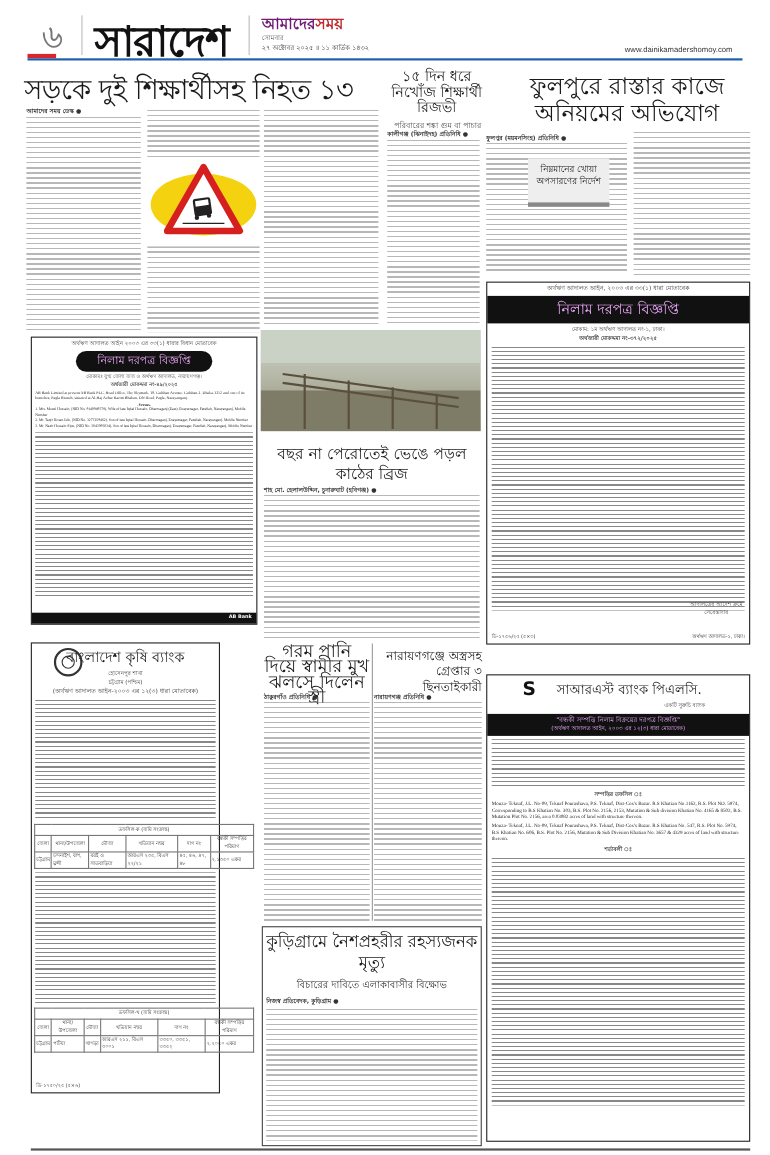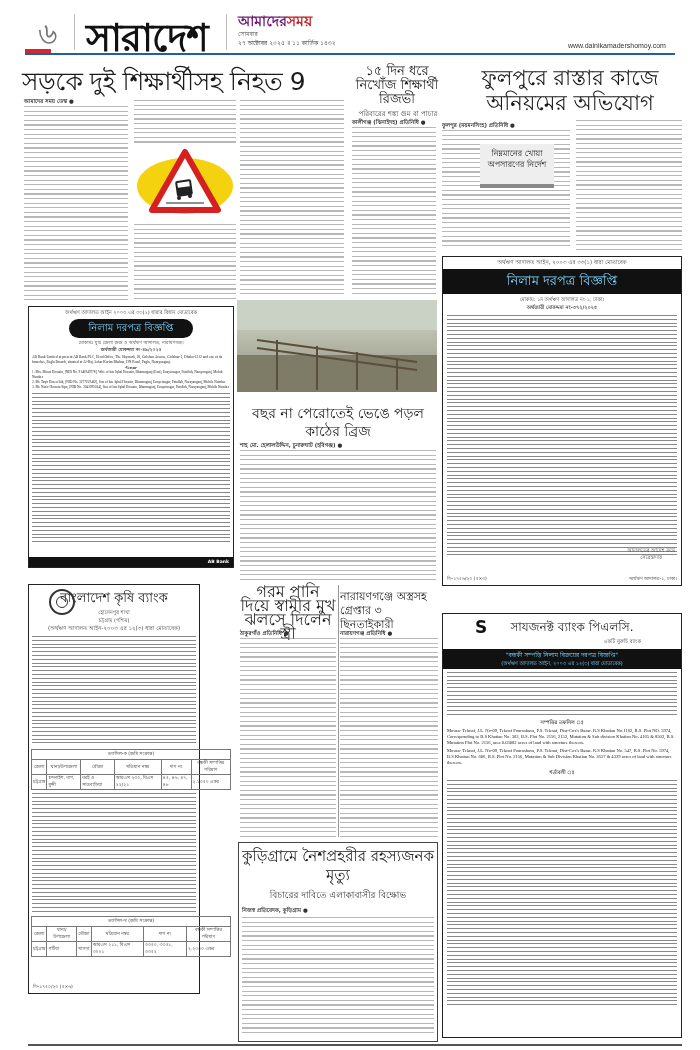--- a/index.html
+++ b/index.html
@@ -36,21 +36,21 @@
   .vline { width: 1px; background: #999; }
 
   
   .img-sign { left: 134px; top: 146px; width: 102px; height: 74px; background: #fff; }
 
   
   .img-bridge { left: 237px; top: 300px; width: 200px; height: 92px; background: linear-gradient(180deg,#cfd6cf 0%,#b7b9a8 45%,#8c8a76 100%); overflow: hidden; }
 
   
   .box { border: 1px solid #222; background: #fff; }
-  .banner { background: #111; color: #7dd3fc; text-align: center; font-family: "DejaVu Sans", sans-serif; }
+  .banner { background: #111; color: #f0abfc; text-align: center; font-family: "DejaVu Sans", sans-serif; }
   .pill { border-radius: 12px; }
 
   .nolam-box { left: 442px; top: 256px; width: 240px; height: 330px; }
   .ab-box { left: 28px; top: 306px; width: 206px; height: 262px; }
   .krishi-box { left: 28px; top: 584px; width: 172px; height: 410px; }
   .sb-box { left: 442px; top: 613px; width: 240px; height: 425px; }
 
   .tbl { border-collapse: collapse; width: 100%; font-size: 4.5px; font-family: "DejaVu Sans", sans-serif; color: #333; }
   .tbl td, .tbl th { border: 0.5px solid #777; height: 10px; padding: 0 1px; font-weight: normal; }
 
@@ -68,21 +68,21 @@
 <div class="abs sep-v2"></div>
 <div class="abs brand">
   <span class="g">আমাদের</span><span class="r">সময়</span>
 </div>
 <div class="abs weekday">সোমবার</div>
 <div class="abs date">২৭ অক্টোবর ২০২৫ ॥ ১১ কার্তিক ১৪৩২</div>
 <div class="abs site">www.dainikamadershomoy.com</div>
 <div class="abs rule-red"></div>
 <div class="abs rule-blue"></div>
 
-<div class="abs hl h-main">সড়কে দুই শিক্ষার্থীসহ নিহত 9</div>
+<div class="abs hl h-main">সড়কে দুই শিক্ষার্থীসহ নিহত ১৩</div>
 <div class="abs byline" style="left:24px;top:98px;">আমাদের সময় ডেস্ক ●</div>
 <div class="abs txt" style="left:24px;top:106px;width:104px;height:196px;"></div>
 <div class="abs txt" style="left:134px;top:100px;width:102px;height:44px;"></div>
 
 <div class="abs img-sign">
   <svg width="102" height="74" viewBox="0 0 102 74">
     <ellipse cx="51" cy="40" rx="48" ry="28" fill="#f5d20f"></ellipse>
     <polygon points="51,6 84,64 18,64" fill="#fff" stroke="#d62020" stroke-width="6" stroke-linejoin="round"></polygon>
     <rect x="42" y="34" width="16" height="16" rx="2" fill="#222" transform="rotate(-8 50 42)"></rect>
     <rect x="44" y="36" width="12" height="5" fill="#fff" transform="rotate(-8 50 42)"></rect>
@@ -155,21 +155,21 @@
 </div>
 <div class="abs hl" style="left:240px;top:404px;width:196px;text-align:center;font-size:14px;line-height:18px;">বছর না পেরোতেই ভেঙে পড়ল কাঠের ব্রিজ</div>
 <div class="abs byline" style="left:240px;top:442px;">শাহ মো. হেলালউদ্দিন, চুনারুঘাট (হবিগঞ্জ) ●</div>
 <div class="abs txt" style="left:240px;top:450px;width:196px;height:130px;"></div>
 
 <div class="abs hl" style="left:240px;top:585px;width:96px;text-align:center;font-size:16px;line-height:14px;">গরম পানি দিয়ে স্বামীর মুখ ঝলসে দিলেন স্ত্রী</div>
 <div class="abs byline" style="left:240px;top:630px;">ঠাকুরগাঁও প্রতিনিধি ●</div>
 <div class="abs txt" style="left:240px;top:638px;width:96px;height:200px;"></div>
 <div class="abs vline" style="left:338px;top:585px;height:252px;"></div>
 
-<div class="abs hl" style="left:340px;top:590px;width:98px;text-align:left;font-size:11px;line-height:14px;">নারায়ণগঞ্জে অস্ত্রসহ গ্রেপ্তার ৩ ছিনতাইকারী</div>
+<div class="abs hl" style="left:340px;top:590px;width:98px;text-align:right;font-size:11px;line-height:14px;">নারায়ণগঞ্জে অস্ত্রসহ গ্রেপ্তার ৩ ছিনতাইকারী</div>
 <div class="abs byline" style="left:340px;top:630px;">নারায়ণগঞ্জ প্রতিনিধি ●</div>
 <div class="abs txt" style="left:340px;top:638px;width:98px;height:200px;"></div>
 
 <div class="abs box krishi-box">
   <div style="position:absolute;left:20px;top:4px;width:26px;height:26px;border-radius:50%;border:2px solid #333;">
     <div style="position:absolute;left:5px;top:5px;width:12px;height:12px;border-radius:50%;border:1px solid #333;"></div>
   </div>
   <div class="hl" style="text-align:center;font-size:13px;padding-top:3px;">বাংলাদেশ কৃষি ব্যাংক</div>
   <div class="sub-small" style="text-align:center;font-size:5px;">হোসেনপুর শাখা</div>
   <div class="sub-small" style="text-align:center;font-size:5px;">চট্টগ্রাম (পশ্চিম)</div>
@@ -227,21 +227,21 @@
 
 <div class="abs box kuri-box" style="border-color:#444;">
   <div class="hl" style="text-align:center;font-size:15px;line-height:19px;padding-top:4px;">কুড়িগ্রামে নৈশপ্রহরীর রহস্যজনক মৃত্যু</div>
   <div class="hl" style="text-align:center;font-size:9px;margin-top:3px;color:#333;">বিচারের দাবিতে এলাকাবাসীর বিক্ষোভ</div>
   <div class="byline" style="padding:4px 3px 0;">নিজস্ব প্রতিবেদক, কুড়িগ্রাম ●</div>
   <div class="txt" style="margin:2px 3px;height:120px;"></div>
 </div>
 
 <div class="abs box sb-box">
   <div style="position:absolute;left:32px;top:4px;width:22px;height:18px;font-family:'DejaVu Sans',sans-serif;font-weight:bold;font-size:17px;line-height:18px;color:#111;">S</div>
-  <div class="hl" style="text-align:center;font-size:12px;padding-top:4px;padding-left:20px;">সাযজনক্ট ব্যাংক পিএলসি.</div>
+  <div class="hl" style="text-align:center;font-size:12px;padding-top:4px;padding-left:20px;">সাআরএস্ট ব্যাংক পিএলসি.</div>
   <div class="sub-small" style="text-align:right;font-size:5px;padding-right:40px;">একটি সুরুচি ব্যাংক</div>
   <div class="banner" style="font-size:6px;padding:2px 0;margin-top:3px;line-height:8px;">
     <div>"বন্ধকী সম্পত্তি নিলাম বিক্রয়ের দরপত্র বিজ্ঞপ্তি"</div>
     <div style="font-size:5px;">(অর্থঋণ আদালত আইন, ২০০৩ এর ১২(৩) ধারা মোতাবেক)</div>
   </div>
   <div class="txt-dark" style="margin:3px 4px;height:44px;"></div>
   <div class="sub-small" style="text-align:center;font-size:5px;font-weight:bold;">সম্পত্তির তফসিল ঃ</div>
   <div style="font-family:'Liberation Serif',serif;font-size:4.6px;line-height:6px;padding:1px 4px;color:#222;">Mouza- Teknaf, J.L. No-09, Teknaf Pourashava, P.S. Teknaf, Dist-Cox's Bazar. R.S Khatian No.1162, R.S. Plot NO. 5974, Corresponding to B.S Khatian No. 303, B.S. Plot No. 2156, 2153, Mutation &amp; Sub division Khatian No. 4165 &amp; 8502, B.S. Mutation Plot No. 2156, area 0.03082 acres of land with structure thereon.</div>
   <div style="font-family:'Liberation Serif',serif;font-size:4.6px;line-height:6px;padding:1px 4px;color:#222;">Mouza- Teknaf, J.L. No-09, Teknaf Pourashava, P.S. Teknaf, Dist-Cox's Bazar. R.S Khatian No. 547, R.S. Plot No. 5974, B.S Khatian No. 606, B.S. Plot No. 2156, Mutation &amp; Sub Division Khatian No. 3657 &amp; 4329 acres of land with structure thereon.</div>
   <div class="sub-small" style="text-align:center;font-size:5px;font-weight:bold;margin-top:2px;">শর্তাবলী ঃ</div>

